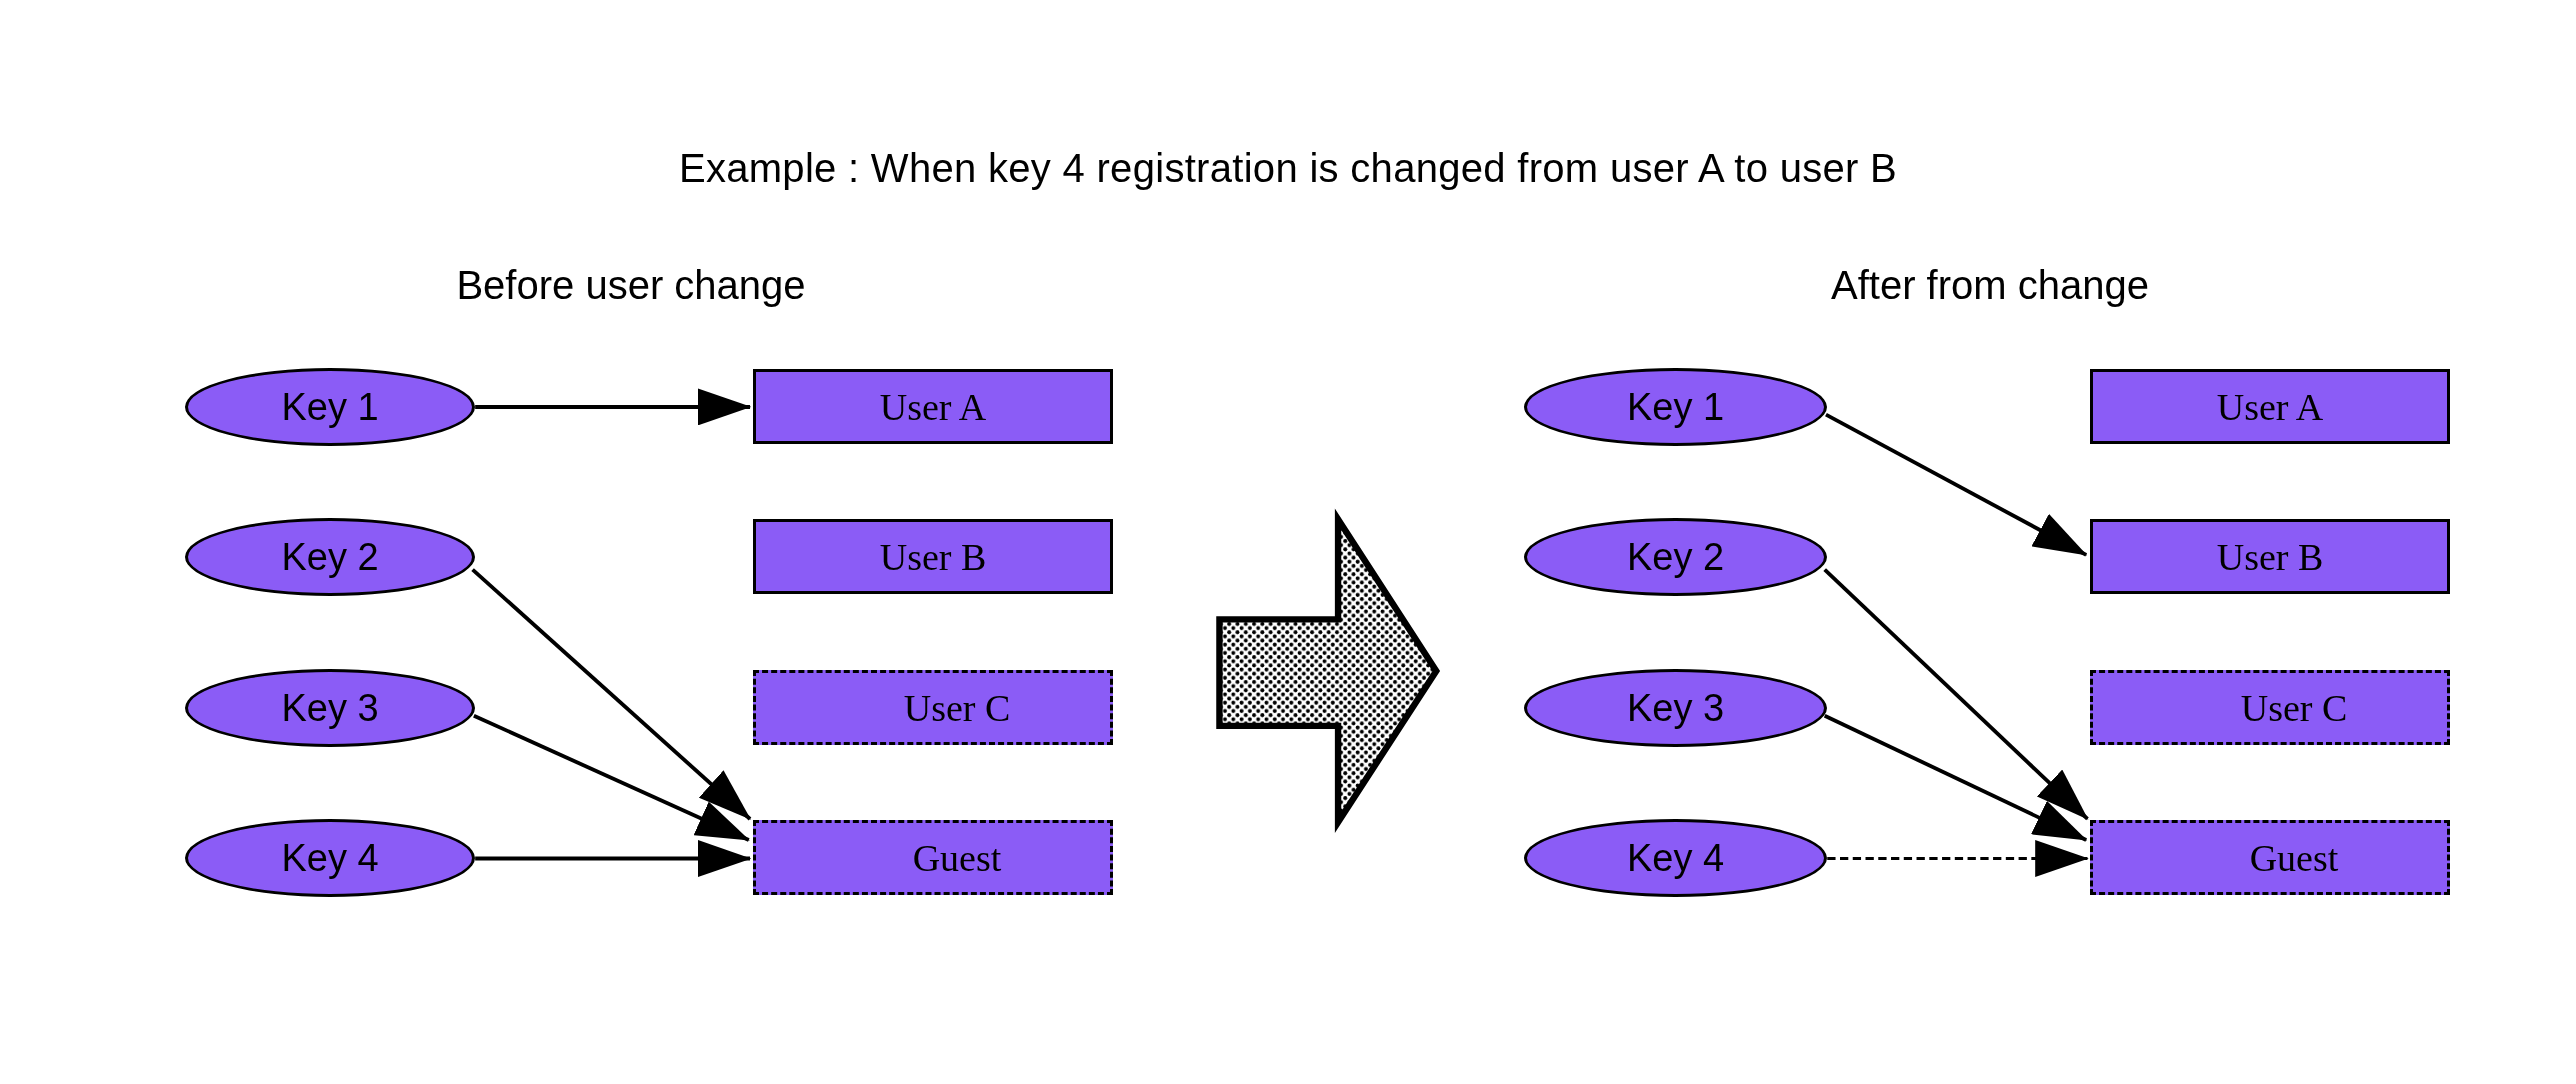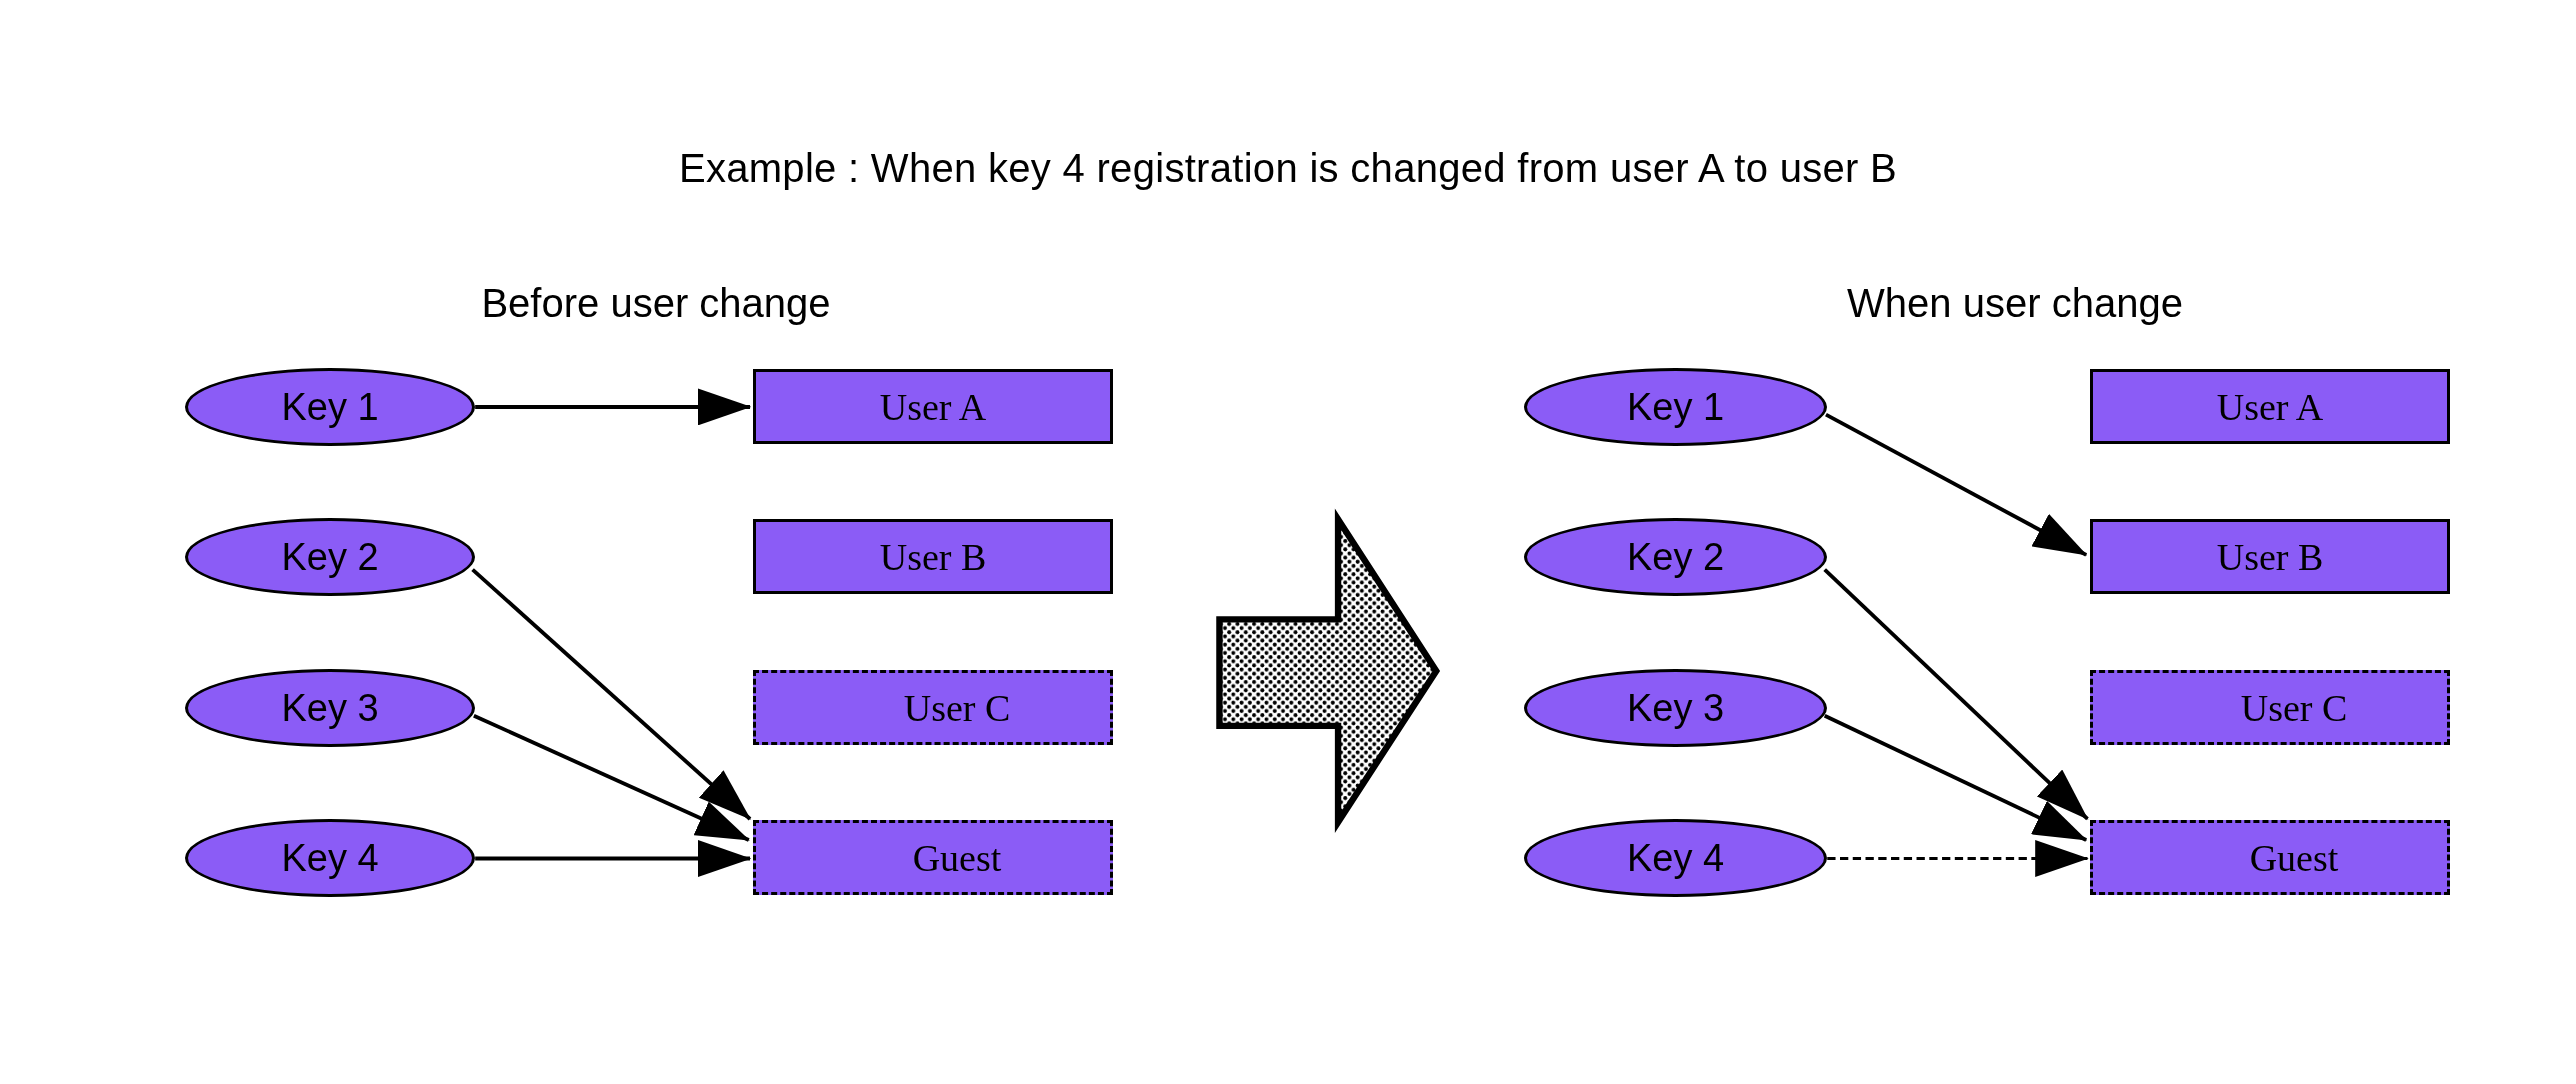--- a/index.html
+++ b/index.html
@@ -18,26 +18,25 @@
     top: 148px;
     left: 0;
     width: 2576px;
     text-align: center;
     font-size: 40px;
     line-height: 40px;
     letter-spacing: 0.3px;
     white-space: nowrap;
   }
   .heading {
-    top: 283px;
+    top: 265px;
     font-size: 40px;
     line-height: 40px;
     transform: translateX(-50%);
     white-space: nowrap;
-    margin-left: 25px;
   }
   .node {
     display: flex;
     align-items: center;
     justify-content: center;
     box-sizing: border-box;
     background: #8b5cf6;
     font-size: 38px;
     line-height: 38px;
     white-space: nowrap;
@@ -86,21 +85,21 @@
   <line x1="2861" y1="893" x2="3273" y2="1284" stroke="#000" stroke-width="6" marker-end="url(#ah)"></line>
   <line x1="2861" y1="1122" x2="3271" y2="1317" stroke="#000" stroke-width="6" marker-end="url(#ah)"></line>
   <line x1="2865" y1="1346" x2="3273" y2="1346" stroke="#000" stroke-width="5" stroke-dasharray="13 7" marker-end="url(#ah)"></line>
 
   <polygon points="1912,971 2098,971 2098,814 2252,1052 2098,1289 2098,1138 1912,1138" fill="url(#halftone)" stroke="#000" stroke-width="10" stroke-linejoin="miter"></polygon>
 </svg>
 
 <div id="title" class="abs">Example : When key 4 registration is changed from user A to user B</div>
 
 <div class="abs heading" style="left:631px">Before user change</div>
-<div class="abs heading" style="left:1990px">When user change</div>
+<div class="abs heading" style="left:1990px">After from change</div>
 
 <div class="abs node ellipse" style="left:185px; top:368px">Key 1</div>
 <div class="abs node ellipse" style="left:185px; top:518px">Key 2</div>
 <div class="abs node ellipse" style="left:185px; top:669px">Key 3</div>
 <div class="abs node ellipse" style="left:185px; top:819px">Key 4</div>
 
 <div class="abs node box" style="left:753px; top:369px">User A</div>
 <div class="abs node box" style="left:753px; top:519px">User B</div>
 <div class="abs node box dashed" style="left:753px; top:670px">User C</div>
 <div class="abs node box dashed" style="left:753px; top:820px">Guest</div>

